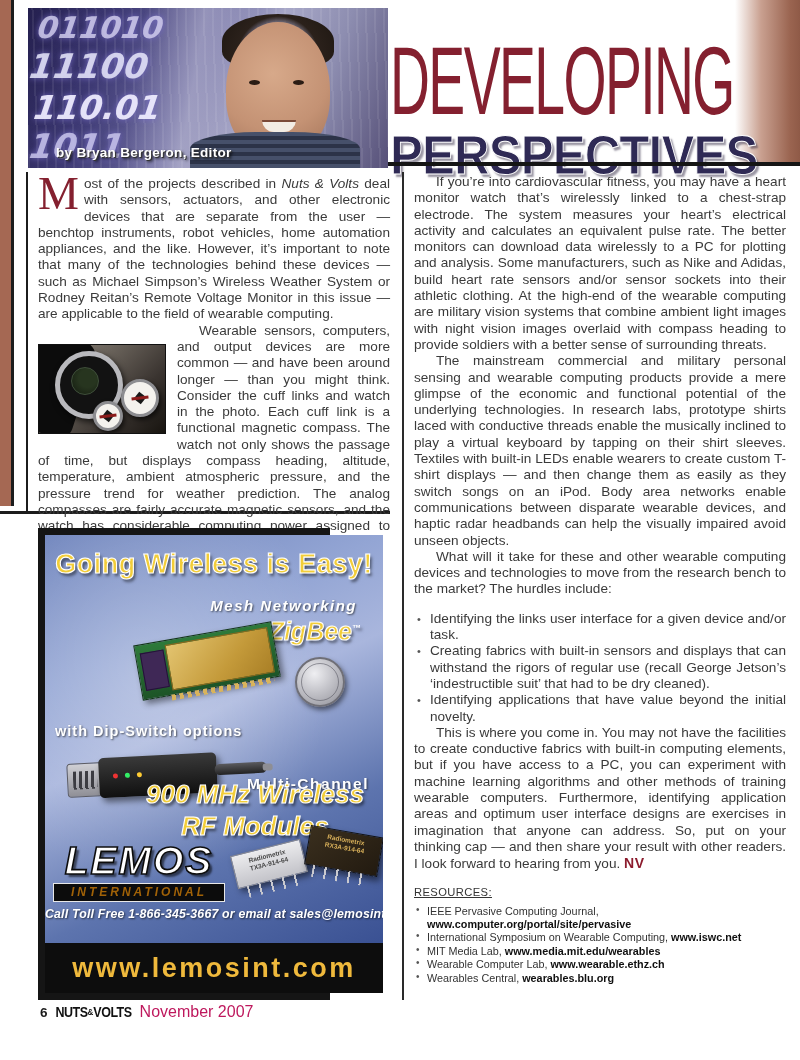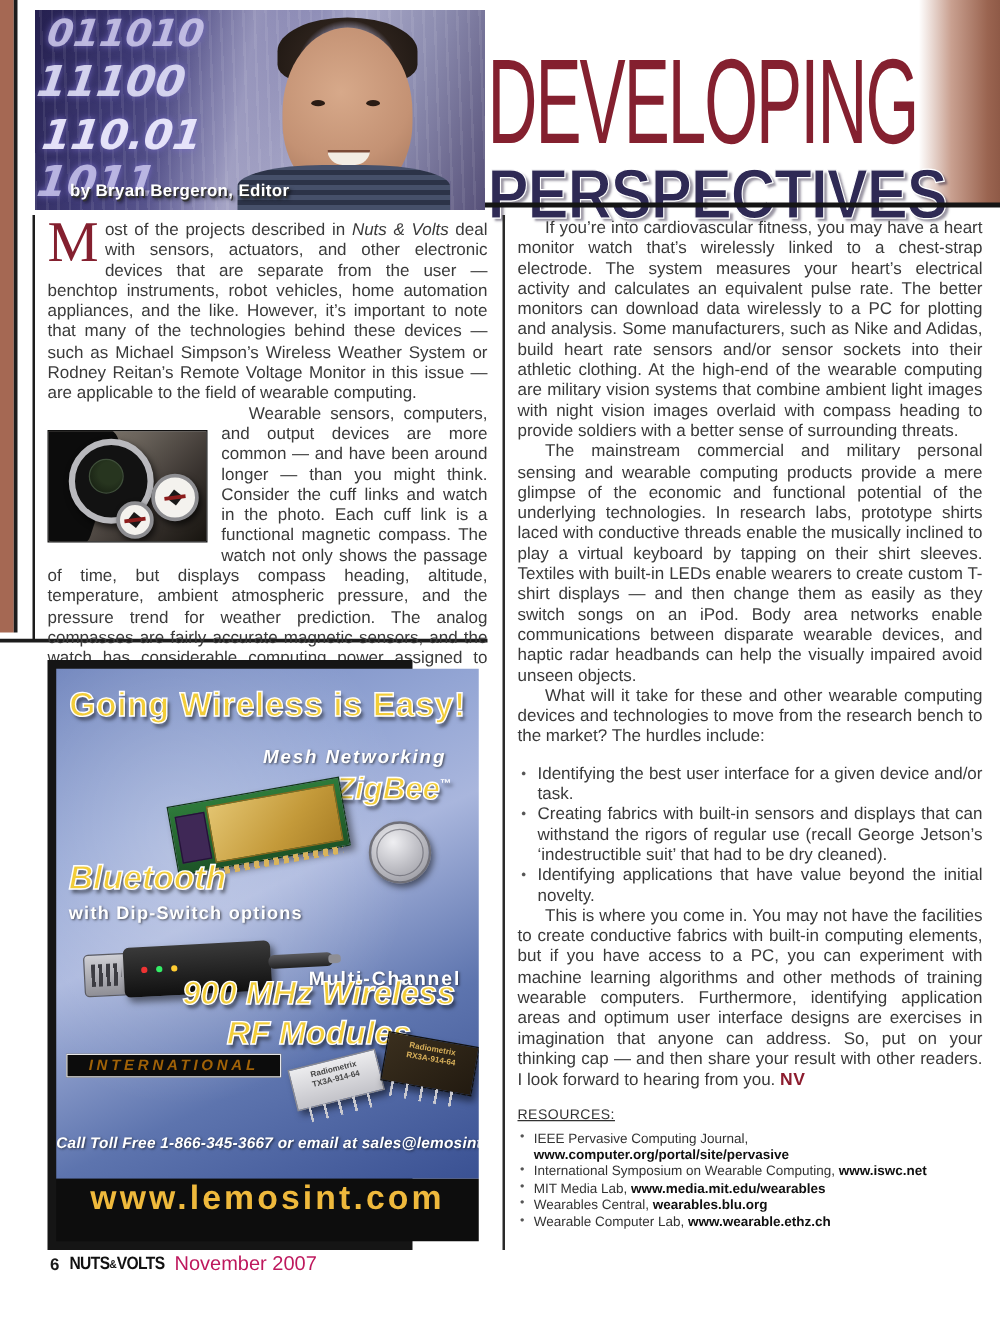--- a/index.html
+++ b/index.html
@@ -90,21 +90,21 @@
   .res-url{font-weight:bold;color:#101010;}
 
   
   .ad{position:absolute;left:38px;top:528px;width:292px;height:472px;background:#151515;
       border:none;box-sizing:border-box;padding:7px;}
   .ad-inner{position:relative;width:338px;height:408px;overflow:hidden;
     background:
       radial-gradient(ellipse at 30% 35%,rgba(255,255,255,.28) 0%,rgba(255,255,255,0) 55%),
       linear-gradient(155deg,#7085bd 0%,#93a5d4 28%,#a9b6dd 45%,#5d74ae 72%,#3a5193 100%);}
   .ad-bar{position:relative;width:338px;height:50px;background:#0d0d0d;display:flex;
-          justify-content:center;}
+          align-items:center;justify-content:center;}
   .yel{color:#f2cd39;-webkit-text-stroke:1.1px #ffffff;text-shadow:2px 3px 3px rgba(0,0,0,.5);}
   .ad-headline{position:absolute;left:0;top:14px;width:100%;text-align:center;
                font-size:27px;font-weight:bold;letter-spacing:.5px;white-space:nowrap;}
   .ad-mesh{position:absolute;right:26px;top:62px;font-size:15px;font-weight:bold;font-style:italic;
            color:#fff;letter-spacing:1.5px;text-shadow:1px 1px 2px rgba(0,0,0,.6);}
   .ad-zigbee{position:absolute;right:22px;top:82px;font-size:25px;font-weight:bold;font-style:italic;}
   .ad-zigbee sup{font-size:9px;color:#fff;-webkit-text-stroke:0;font-style:normal;}
   .zb-module{position:absolute;left:92px;top:98px;width:138px;height:54px;transform:rotate(-10deg);
              background:linear-gradient(180deg,#2e7a3a,#1d5427);border:1px solid #123618;
              box-shadow:3px 4px 6px rgba(0,0,0,.45);}
@@ -216,35 +216,35 @@
     <div class="ad-inner">
       <div class="ad-headline yel">Going Wireless is Easy!</div>
       <div class="ad-mesh">Mesh Networking</div>
       <div class="ad-zigbee yel"><span>ZigBee</span><sup>™</sup></div>
       <div class="zb-module">
         <div class="zb-chip"></div>
         <div class="zb-shield"></div>
         <div class="zb-pins"></div>
       </div>
       <div class="coin"></div>
-      <div class="ad-bt yel">Bluetooth</div>
       <div class="ad-dip">with Dip-Switch options</div>
       <div class="bt-dev">
         <div class="bt-db9"></div>
         <div class="bt-body">
           <div class="bt-led" style="left:14px;background:#e33;"></div>
           <div class="bt-led" style="left:26px;background:#3e6;"></div>
           <div class="bt-led" style="left:38px;background:#fc3;"></div>
         </div>
         <div class="bt-ant"></div>
       </div>
       <div class="ad-multi">Multi-Channel</div>
       <div class="ad-mhz1 yel">900 MHz Wireless</div>
       <div class="ad-mhz2 yel">RF Modules</div>
       <div class="lemos">
+        <div class="lemos-name">LEMOS</div>
         <div class="lemos-sub">INTERNATIONAL</div>
       </div>
       <div class="rfm rfm1">
         <span class="lbl"><span>Radiometrix</span><br><span>TX3A-914-64</span></span>
         <div class="pins"></div>
       </div>
       <div class="rfm rfm2">
         <span class="lbl"><span>Radiometrix</span><br><span>RX3A-914-64</span></span>
         <div class="pins"></div>
       </div>
@@ -253,33 +253,33 @@
     <div class="ad-bar">
       <span class="ad-url">www.lemosint.com</span>
     </div>
   </div>
 
   <div class="rightcol">
     <p class="body ind">If you’re into cardiovascular fitness, you may have a heart monitor watch that’s wirelessly linked to a chest-strap electrode.  The system measures your heart’s electrical activity and calculates an equivalent pulse rate. The better monitors can download data wirelessly to a PC for plotting and analysis. Some manufacturers, such as Nike and Adidas, build heart rate sensors and/or sensor sockets into their athletic clothing. At the high-end of the wearable computing are military vision systems that combine ambient light images with night vision images overlaid with compass heading to provide soldiers with a better sense of surrounding threats.</p>
     <p class="body ind">The mainstream commercial and military personal sensing and wearable computing products provide a mere glimpse of the economic and functional potential of the underlying technologies. In research labs, prototype shirts laced with conductive threads enable the musically inclined to play a virtual keyboard by tapping on their shirt sleeves. Textiles with built-in LEDs enable wearers to create custom T-shirt displays — and then change them as easily as they switch songs on an iPod. Body area networks enable communications between disparate wearable devices, and haptic radar headbands can help the visually impaired avoid unseen objects.</p>
     <p class="body ind">What will it take for these and other wearable computing devices and technologies to move from the research bench to the market? The hurdles include:</p>
     <ul class="bullets">
-      <li>Identifying the best user interface for a given device and/or task.</li>
+      <li>Identifying the links user interface for a given device and/or task.</li>
       <li>Creating fabrics with built-in sensors and displays that can withstand the rigors of regular use (recall George Jetson’s ‘indestructible suit’ that had to be dry cleaned).</li>
       <li>Identifying applications that have value beyond the initial novelty.</li>
     </ul>
     <p class="body ind p4"><span>This is where you come in. You may not have the facilities to create conductive fabrics with built-in computing elements, but if you have access to a PC, you can experiment with machine learning algorithms and other methods of training wearable computers. Furthermore, identifying application areas and optimum user interface designs are exercises in imagination that anyone can address. So, put on your thinking cap — and then share your result with other readers. I look forward to hearing from you.</span> <span class="nv">NV</span></p>
 
     <div class="resources">
       <span class="res-head">RESOURCES:</span>
       <div class="res-item"><span>IEEE Pervasive Computing Journal, </span><span class="res-url">www.computer.org/portal/site/pervasive</span></div>
       <div class="res-item"><span>International Symposium on Wearable Computing, </span><span class="res-url">www.iswc.net</span></div>
       <div class="res-item"><span>MIT Media Lab, </span><span class="res-url">www.media.mit.edu/wearables</span></div>
+      <div class="res-item"><span>Wearable Computer Lab, </span><span class="res-url">www.wearable.ethz.ch</span></div>
       <div class="res-item"><span>Wearables Central, </span><span class="res-url">wearables.blu.org</span></div>
-      <div class="res-item"><span>Wearable Computer Lab, </span><span class="res-url">www.wearable.ethz.ch</span></div>
     </div>
   </div>
 
   <div class="footer">
     <span class="pg-num">6</span>
     <span class="mag-logo"><span>NUTS</span><span class="amp">&amp;</span><span>VOLTS</span></span>
     <span class="footer-date">November 2007</span>
   </div>
 
 </div>

